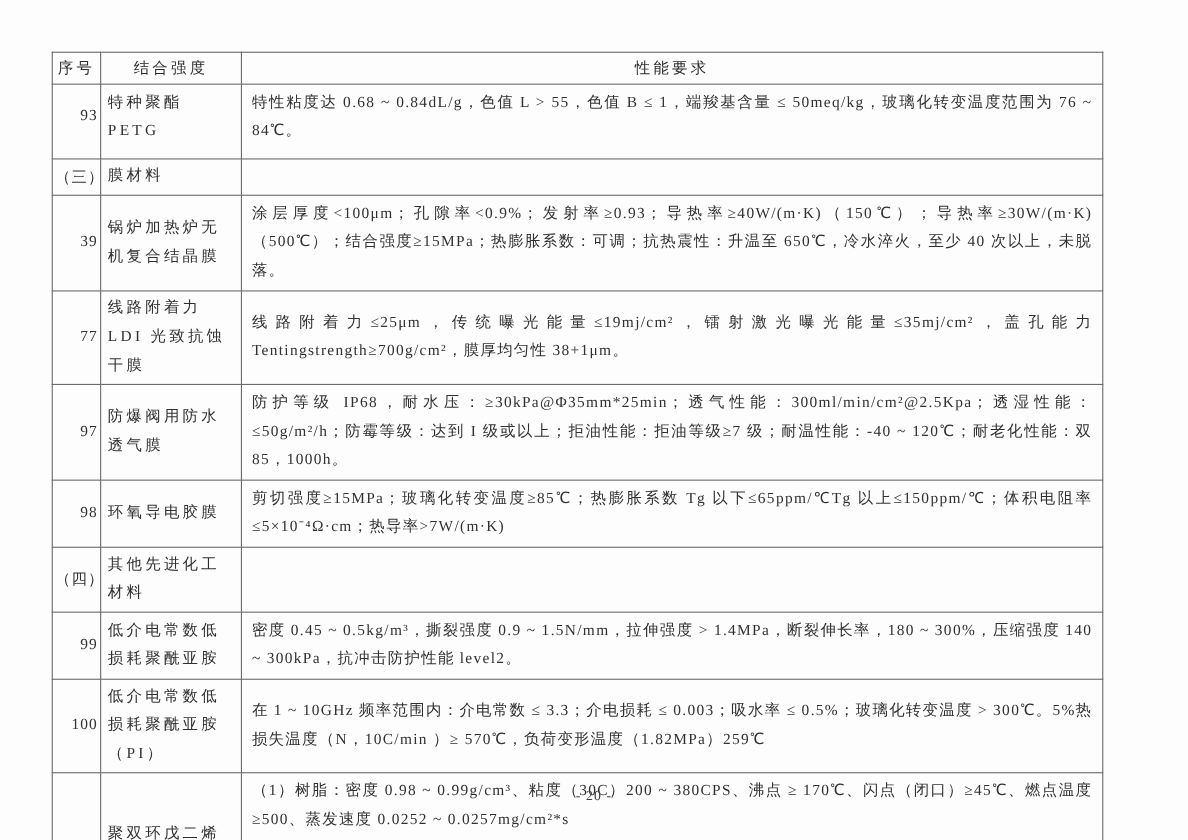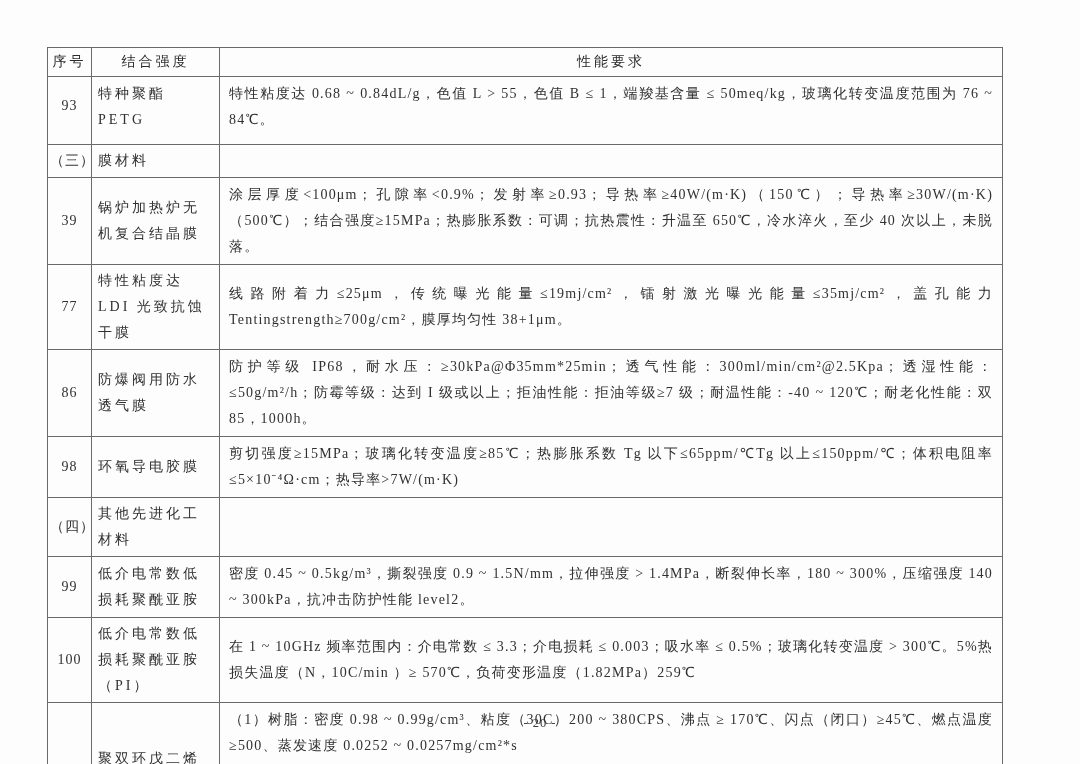--- a/index.html
+++ b/index.html
@@ -30,21 +30,21 @@
     vertical-align: middle;
     background: transparent;
   }
   th {
     padding: 5px 2px;
     text-align: center;
     letter-spacing: 3px;
     color: #2b2b2b;
   }
   td.no {
-    text-align: center;
+    text-align: right;
     letter-spacing: 1px;
     padding: 2px;
   }
   td.name {
     padding: 3px 6px;
     line-height: 26px;
     letter-spacing: 3px;
     text-align: left;
   }
   td.req {
@@ -96,25 +96,25 @@
           <td class="name">膜材料</td>
           <td class="req"></td>
         </tr>
         <tr>
           <td class="no">39</td>
           <td class="name">锅炉加热炉无机复合结晶膜</td>
           <td class="req">涂层厚度&lt;100μm；孔隙率&lt;0.9%；发射率≥0.93；导热率≥40W/(m·K)（150℃）；导热率≥30W/(m·K)（500℃）；结合强度≥15MPa；热膨胀系数：可调；抗热震性：升温至 650℃，冷水淬火，至少 40 次以上，未脱落。</td>
         </tr>
         <tr>
           <td class="no">77</td>
-          <td class="name">特性粘度达 LDI 光致抗蚀干膜</td>
+          <td class="name">线路附着力 LDI 光致抗蚀干膜</td>
           <td class="req">线路附着力≤25μm，传统曝光能量≤19mj/cm²，镭射激光曝光能量≤35mj/cm²，盖孔能力 Tentingstrength≥700g/cm²，膜厚均匀性 38+1μm。</td>
         </tr>
         <tr>
-          <td class="no">86</td>
+          <td class="no">97</td>
           <td class="name">防爆阀用防水透气膜</td>
           <td class="req">防护等级 IP68，耐水压：≥30kPa@Φ35mm*25min；透气性能：300ml/min/cm²@2.5Kpa；透湿性能：≤50g/m²/h；防霉等级：达到 I 级或以上；拒油性能：拒油等级≥7 级；耐温性能：-40 ~ 120℃；耐老化性能：双 85，1000h。</td>
         </tr>
         <tr>
           <td class="no">98</td>
           <td class="name">环氧导电胶膜</td>
           <td class="req">剪切强度≥15MPa；玻璃化转变温度≥85℃；热膨胀系数 Tg 以下≤65ppm/℃Tg 以上≤150ppm/℃；体积电阻率≤5×10⁻⁴Ω·cm；热导率&gt;7W/(m·K)</td>
         </tr>
         <tr class="category">
           <td class="no">（四）</td>

